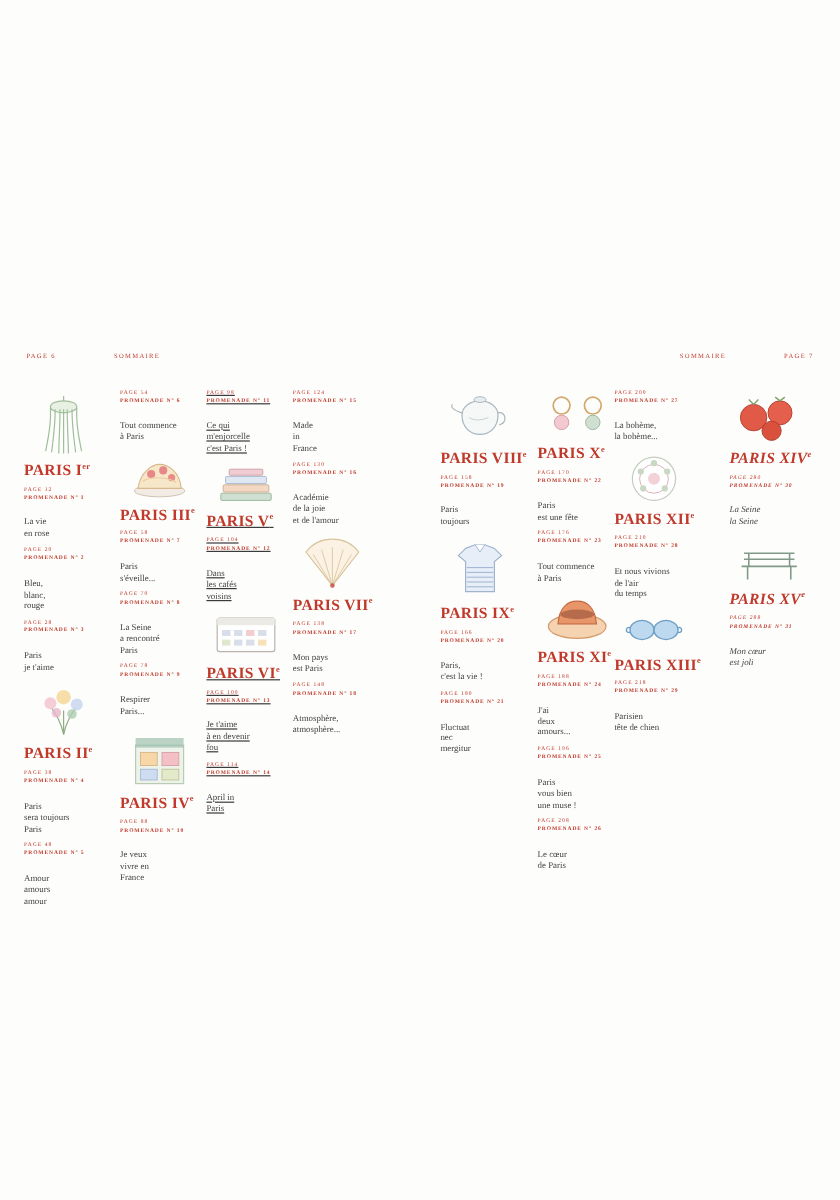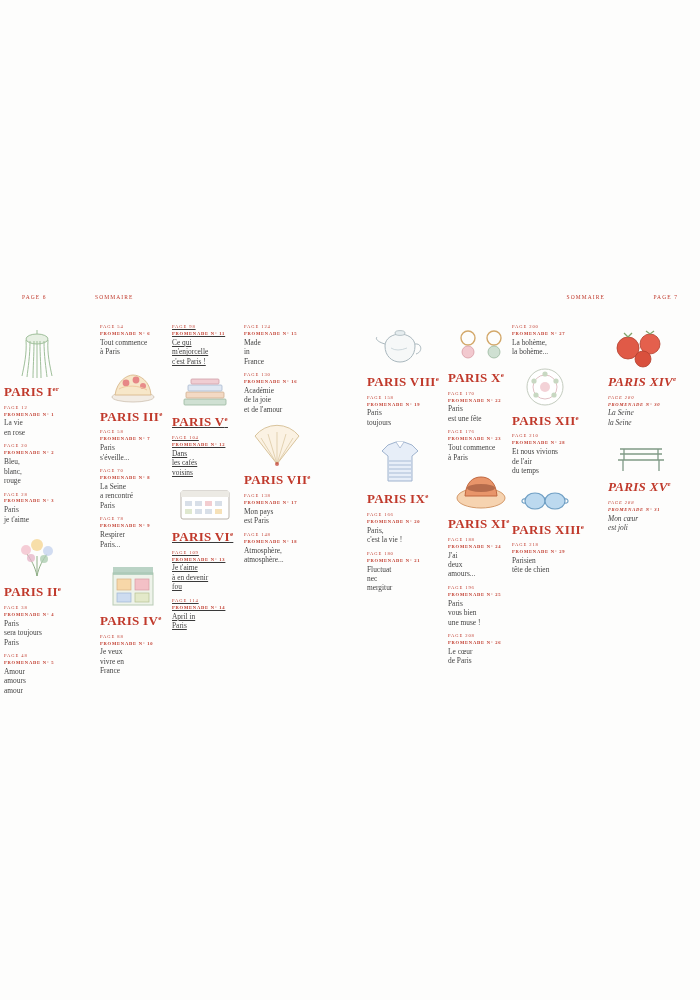--- a/index.html
+++ b/index.html
@@ -24,21 +24,21 @@
     color:#c0392b;
     text-transform:uppercase;
   }
   .rh-page-left{left:22px;top:294px;}
   .rh-som-left{left:95px;top:294px;}
   .rh-som-right{right:95px;top:294px;text-align:right;}
   .rh-page-right{right:22px;top:294px;text-align:right;}
 
   
   .col{position:absolute;top:318px;width:66px;}
-  .c1{left:4px;}
+  .c1{left:20px;}
   .c2{left:100px;}
   .c3{left:172px;text-decoration:underline;}
   .c4{left:244px;}
   .c5{left:367px;}
   .c6{left:448px;}
   .c7{left:512px;}
   .c8{left:608px;font-style:italic;}
 
   
   .paris{
@@ -65,21 +65,21 @@
     letter-spacing:0.75px;
     color:#c0392b;
     font-weight:bold;
     text-transform:uppercase;
     line-height:1.5;
   }
   .title{
     font-size:7.4px;
     color:#444;
     line-height:1.28;
-    margin-top:0px;
+    margin-top:12px;
     margin-bottom:2px;
   }
 
   
   .ill{display:block;margin:0 auto 2px auto;}
 </style>
 </head>
 <body>
 
 <div class="page">

